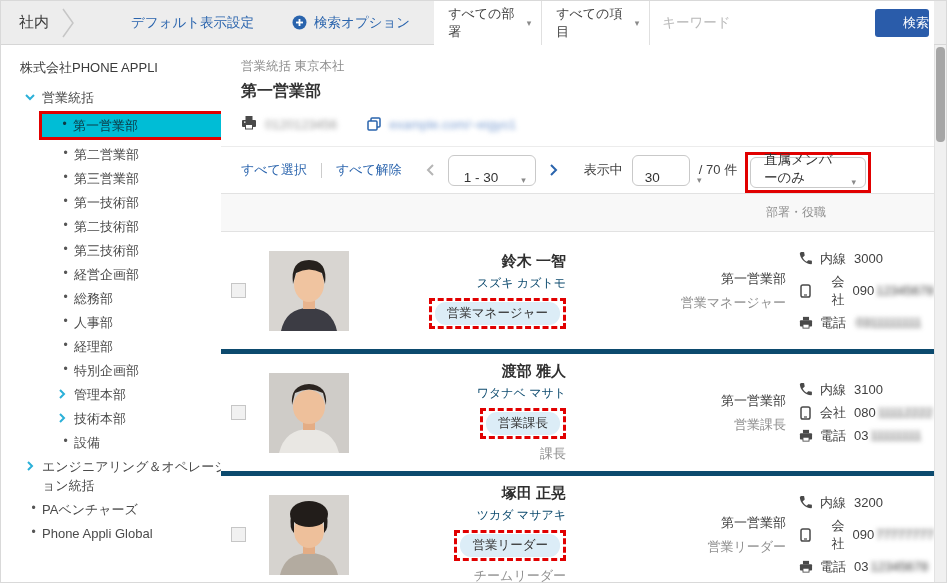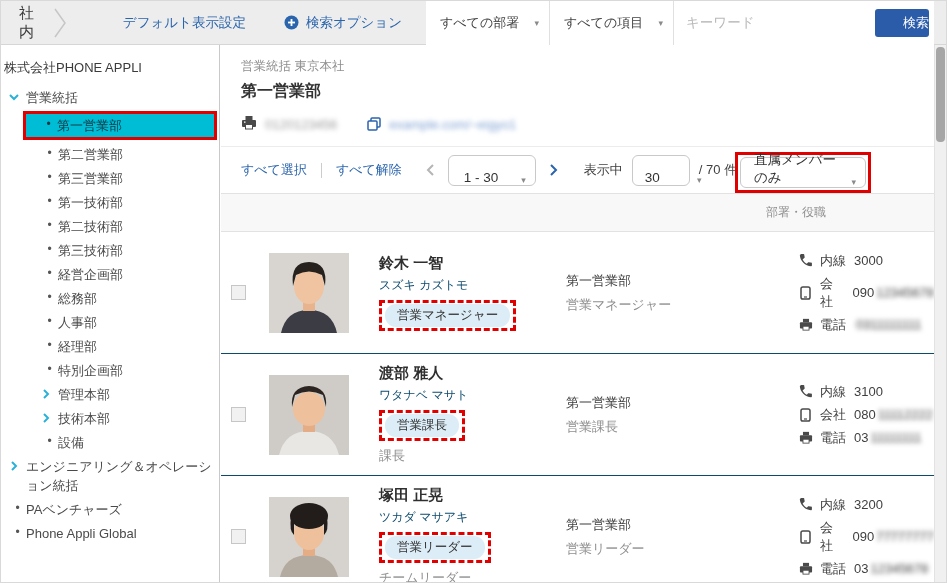--- a/index.html
+++ b/index.html
@@ -9,28 +9,28 @@
 
   
   .topbar { position:absolute; top:0; left:0; right:0; height:44px; background:#ededed; border-bottom:1px solid #d6d6d6; display:flex; align-items:center; z-index:5; }
   .scope { margin-left:18px; font-size:15px; color:#3b3b3b; }
   .tb-sep { margin-left:12px; display:flex; align-items:center; }
   .tb-link { color:#2a64ad; font-size:13.5px; cursor:pointer; white-space:nowrap; }
   .link-default { margin-left:56px; }
   .plus-wrap { margin-left:38px; display:flex; align-items:center; }
   .link-searchopt { margin-left:7px; }
   .search-panel { margin-left:24px; margin-right:12px; flex:1; height:44px; background:#fff; display:flex; align-items:center; }
-  .tb-select { display:flex; align-items:center; justify-content:space-between; width:124px; height:100%; padding:0 10px 0 14px; border-right:1px solid #e0e0e0; font-size:13px; color:#3f3f3f; cursor:pointer; }
+  .tb-select { display:flex; align-items:center; justify-content:space-between; width:108px; height:100%; padding:0 10px 0 14px; border-right:1px solid #e0e0e0; font-size:13px; color:#3f3f3f; cursor:pointer; }
   .caret { color:#8a8a8a; font-size:9px; margin-left:6px; }
   .kw-input { flex:1; border:none; outline:none; font-size:13.5px; padding:0 12px; color:#333; font-family:inherit; background:transparent; }
   .kw-input::placeholder { color:#b8b8b8; }
   .search-btn { width:54px; height:28px; margin-right:5px; background:#2a5caa; color:#fff; border:none; border-radius:3px; font-size:13px; font-family:inherit; cursor:pointer;text-align:right; }
 
   
-  .sidebar { position:absolute; top:44px; left:0; width:219px; bottom:0; background:#fff; border-right:1px solid #c9c9c9; padding-top:6px; overflow:hidden; }
+  .sidebar { position:absolute; top:44px; left:16px; width:219px; bottom:0; background:#fff; border-right:1px solid #c9c9c9; padding-top:6px; overflow:hidden; }
   .company { padding:8px 4px 8px 3px; font-size:13px; color:#3b3b3b; }
   .tree-item { display:flex; align-items:flex-start; padding:2.5px 4px; font-size:13px; line-height:19px; color:#4a4a4a; cursor:pointer; }
   .tree-item.lvl1 { padding-left:8px; }
   .tree-item.lvl2 { padding-left:24px; }
   .tree-item.lvl3 { padding-left:40px; }
   .tree-icon { width:17px; flex:none; display:inline-flex; align-items:center; margin-top:4px; color:#555; font-size:12px; line-height:11px; }
   .tree-icon.bullet { justify-content:center; margin-top:3px; }
   .tree-item.selected { margin:2px 2px 2px 22px; padding:2px 4px 2px 14px; background:#00bdd6; border:3px solid #e10000; color:#0d3a46; }
   .tree-item.selected .tree-icon { color:#0d3a46; }
 
@@ -53,27 +53,27 @@
   .ctl-div { width:1px; height:15px; background:#ccc; margin:0 14px; }
   .pg-chev { display:flex; align-items:center; cursor:pointer; }
   .pg-prev { margin-left:24px; }
   .pg-next { margin-left:13px; }
   .mini-select { display:flex; align-items:flex-end; justify-content:space-between; border:1px solid #c9c9c9; border-radius:6px; height:31px; font-size:13.5px; color:#333; cursor:pointer; background:#fff; }
   .sel-range { width:88px; padding:0 9px 0 15px; margin-left:13px; }
   .sel-size { width:58px; padding:0 9px 0 12px; margin-left:9px;gap:31px; }
   .showing-label { margin-left:26px; font-size:13px; color:#3f3f3f; }
   .total-label { margin-left:9px; font-size:13px; color:#3f3f3f; }
   .filter-annot { position:absolute; right:63px; top:5px; border:3px solid #e10000; padding:2px; background:#fff; }
-  .sel-filter { width:126px; padding:0 9px 0 13px; }
+  .sel-filter { width:116px; padding:0 9px 0 13px; }
 
   .table-head { height:39px; background:#f8f8f8; border-top:1px solid #e2e2e2; border-bottom:1px solid #e2e2e2; display:flex; align-items:center; font-size:12px; color:#8f8f8f; padding-left:10px; }
   .col-spacer { width:535px; flex:none; }
   .col-dept-h { width:220px; flex:none; }
 
-  .person-row { display:flex; align-items:center; height:122px; border-bottom:1px solid #0c4a6e; padding-left:10px; }
+  .person-row { display:flex; align-items:center; height:122px; border-bottom:5px solid #0c4a6e; padding-left:10px;text-align:right; }
   .checkbox { width:15px; height:15px; background:#f1f1f1; border:1px solid #c6c6c6; flex:none; cursor:pointer; }
   .avatar { width:80px; height:80px; flex:none; margin-left:23px; overflow:hidden; cursor:pointer; }
   .avatar svg { display:block; }
   .info { width:217px; flex:none; padding-left:30px; }
   .p-name { font-size:15px; font-weight:bold; color:#2f2f2f; cursor:pointer; }
   .p-kana { margin-top:4px; font-size:12px; color:#0c4a6e; }
   .tag-annot { display:inline-block; margin-top:6px; border:3px dashed #e10000; padding:1px 3px; }
   .tag { display:inline-block; background:#dcedf7; border-radius:11px; padding:3px 12px; font-size:12.5px; color:#333; white-space:nowrap; cursor:pointer; }
   .p-sub { margin-top:6px; font-size:13px; color:#8f8f8f; }
   .p-sub:empty { display:none; }

